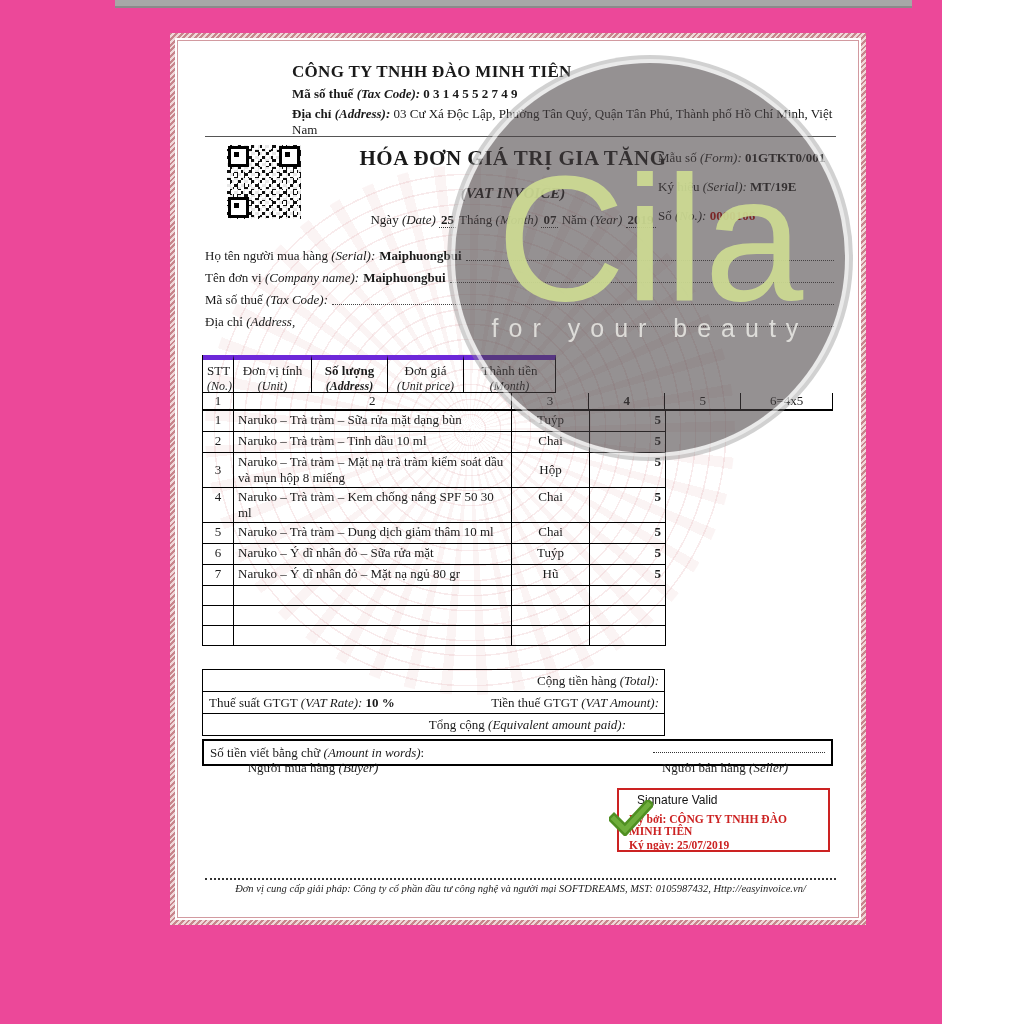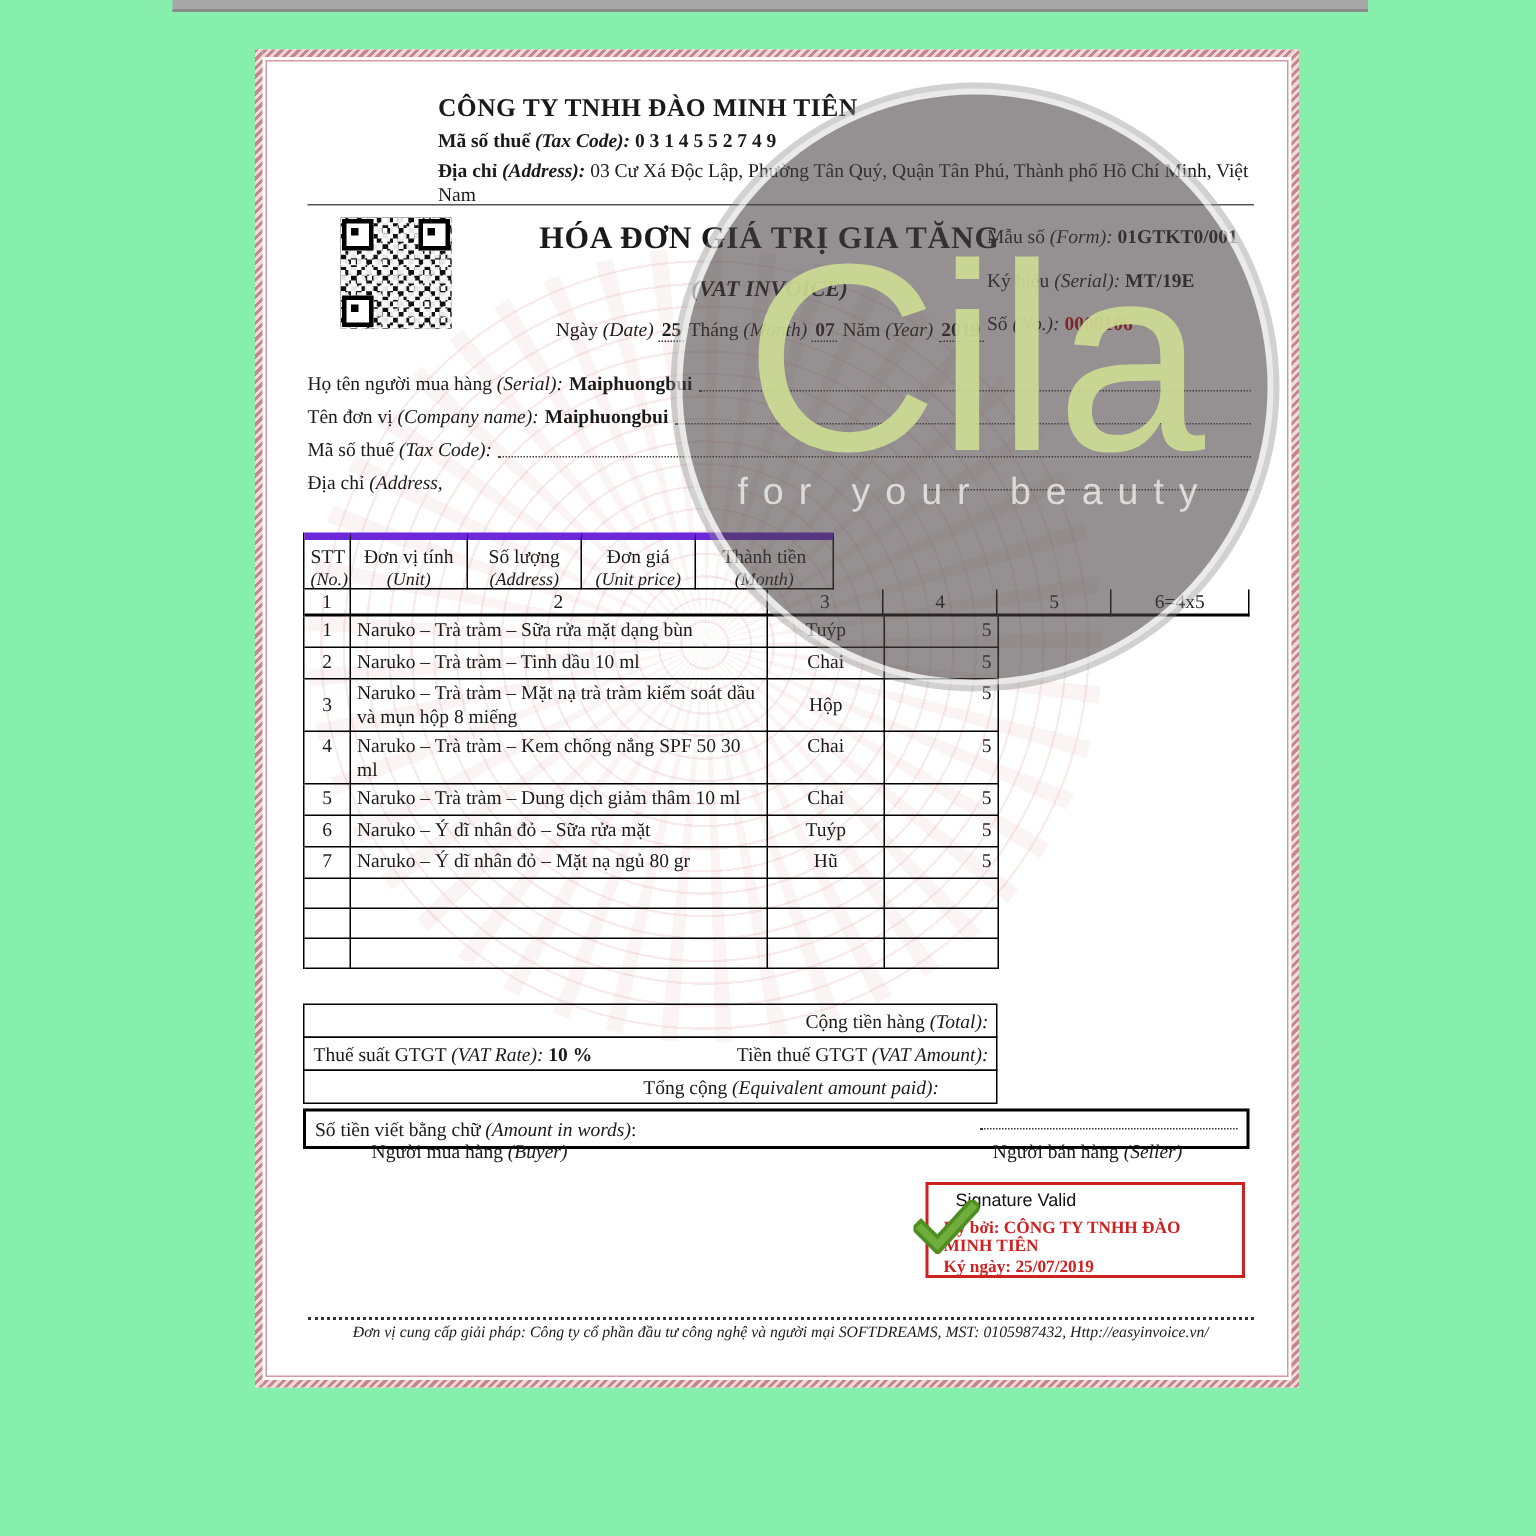--- a/index.html
+++ b/index.html
@@ -1,16 +1,16 @@
 <!DOCTYPE html>
 <html><head>
 <meta charset="utf-8">
 <style>
   html,body{margin:0;padding:0;background:#fff;}
-  .screen{position:relative;width:1024px;height:1024px;background:#86efac;overflow:hidden;
+  .screen{position:relative;width:942px;height:1024px;background:#ec4899;overflow:hidden;
           font-family:"Liberation Serif",serif;color:#1a1a1a;}
   .topbar{position:absolute;left:115px;top:0;width:797px;height:6px;background:#a7a7a7;border-bottom:2px solid #8a8a8a;}
   .page{position:absolute;left:170px;top:33px;width:686px;height:882px;background:#fff;
         border:5px solid transparent;
         border-image:repeating-linear-gradient(135deg,#c8858c 0 2px,#f0d7d9 2px 4px) 5;
         box-shadow:inset 0 0 0 2px #fff, inset 0 0 0 3px #d29aa0;}
   .content{position:absolute;inset:0;z-index:1;}
   
   .emblem{position:absolute;left:30px;top:127px;width:530px;height:530px;border-radius:50%;z-index:0;
           opacity:.5;pointer-events:none;
@@ -51,21 +51,21 @@
   .no-red{font-weight:bold;color:#c00000;}
   
   .frow{position:absolute;left:30px;width:631px;font-size:13px;display:flex;align-items:flex-end;}
   .frow .val{font-weight:bold;margin-left:4px;white-space:nowrap;}
   .dots{flex:1;border-bottom:1px dotted #444;height:2px;margin:0 2px 3px 4px;}
   .gap{width:318px;}
   
   .tbl{position:absolute;left:27px;top:317px;width:631px;font-size:13px;}
   .trow{display:flex;border-left:1px solid #000;}
   .cell{box-sizing:border-box;border-right:1px solid #000;border-bottom:1px solid #000;padding:1px 4px;}
-  .c0{width:31px;} .c1{width:278px;} .c2{width:78px;} .c3{width:76px;} .c4{width:76px;} .c5{width:92px;}
+  .c0{width:31px;} .c1{width:278px;} .c2{width:78px;} .c3{width:76px;font-weight:bold;} .c4{width:76px;} .c5{width:92px;}
   .thead .cell{border-top:5px solid #6d28d9;text-align:center;padding-top:3px;height:38px;}
   .hv{font-size:13px;} .he{font-size:12px;font-style:italic;}
   .tnum .cell{text-align:center;height:18px;border-bottom:2px solid #000;padding:0;}
   .tdata .cell{min-height:21px;}
   .ctr{text-align:center;} .rt{text-align:right;}
   .tempty .cell{height:20px;}
   
   .totals{position:absolute;left:27px;top:632px;width:463px;font-size:13px;}
   .trow1,.trow2,.trow3{box-sizing:border-box;border:1px solid #000;height:23px;display:flex;align-items:center;margin-top:-1px;}
   .rt-lab{margin-left:auto;padding-right:5px;}

